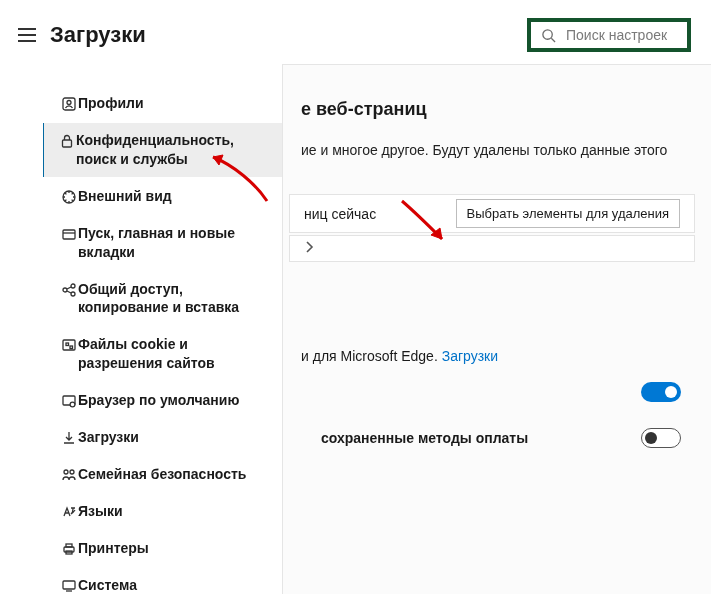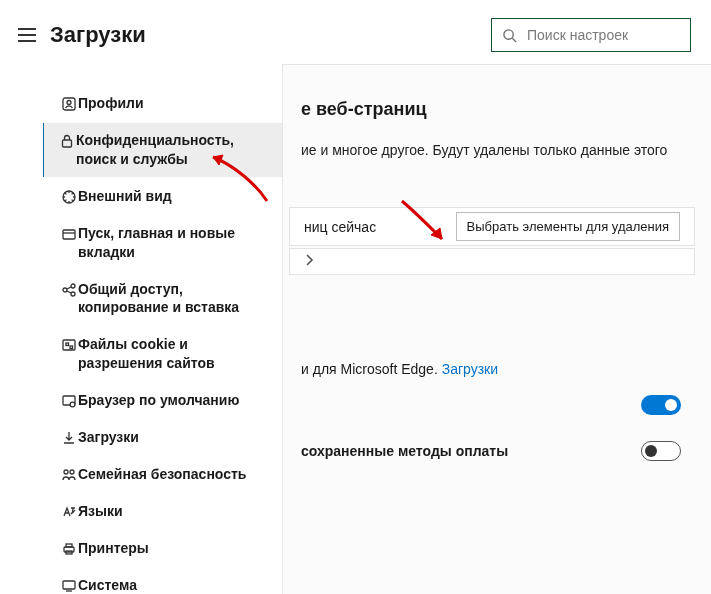--- a/index.html
+++ b/index.html
@@ -26,22 +26,22 @@
   }
   .hamburger span { display:block; height:2px; background:#333; }
   .page-title {
     font-size: 22px;
     font-weight: 600;
   }
   .search-box {
     margin-left: auto;
     display: flex;
     align-items: center;
-    border: 1px solid #14532d;
-    width: 200px;
+    border: 4px solid #14532d;
+    width: 164px;
     height: 34px;
     padding: 0 10px;
     background: #fff;
     color: #666;
   }
   .search-box svg { width:15px; height:15px; stroke:#6b6b6b; fill:none; margin-right:10px; }
   .search-box .ph { color:#7a7a7a; font-size:14px; }
 
   .main {
     display: flex;
@@ -85,21 +85,21 @@
   }
   .section-h {
     font-size: 18px;
     font-weight: 600;
     margin-bottom: 22px;
     padding-left: 12px;
   }
   .section-desc {
     font-size: 14px;
     color: #222;
-    margin-bottom: 49px;
+    margin-bottom: 36px;
     padding-left: 12px;
   }
   .row-card {
     background:#fff;
     border:1px solid #e3e3e3;
     padding: 4px 14px;
     display:flex;
     align-items:center;
     justify-content:space-between;
     margin-bottom:2px;
@@ -121,21 +121,21 @@
     padding-left:12px;
   }
   .service-text a { color:#0072c8; text-decoration:none; cursor:pointer; }
 
   .toggle-row {
     display:flex;
     align-items:center;
     justify-content:space-between;
     padding: 18px 14px 8px 12px;
   }
-  .toggle-row .lab { font-size:14px; font-weight:600; }
+  .toggle-row .lab { font-size:14px; font-weight:600;margin-left:20px; }
   .toggle {
     width:40px; height:20px; border-radius:10px;
     position:relative; cursor:pointer;
   }
   .toggle.on { background:#0078d4; }
   .toggle.off { background:#fff; border:1px solid #555; }
   .toggle .knob {
     position:absolute; width:12px; height:12px; border-radius:50%;
     top:50%; transform:translateY(-50%);
   }

